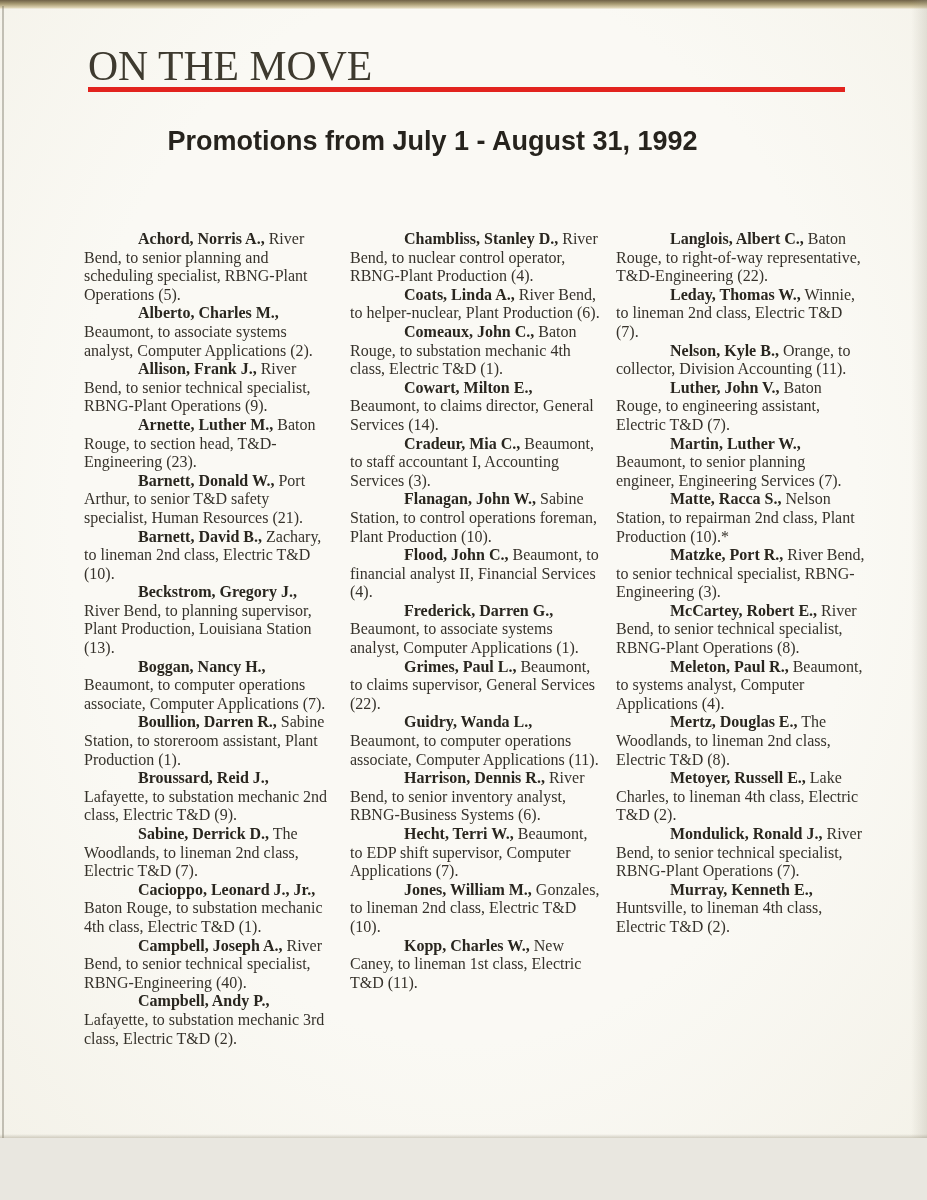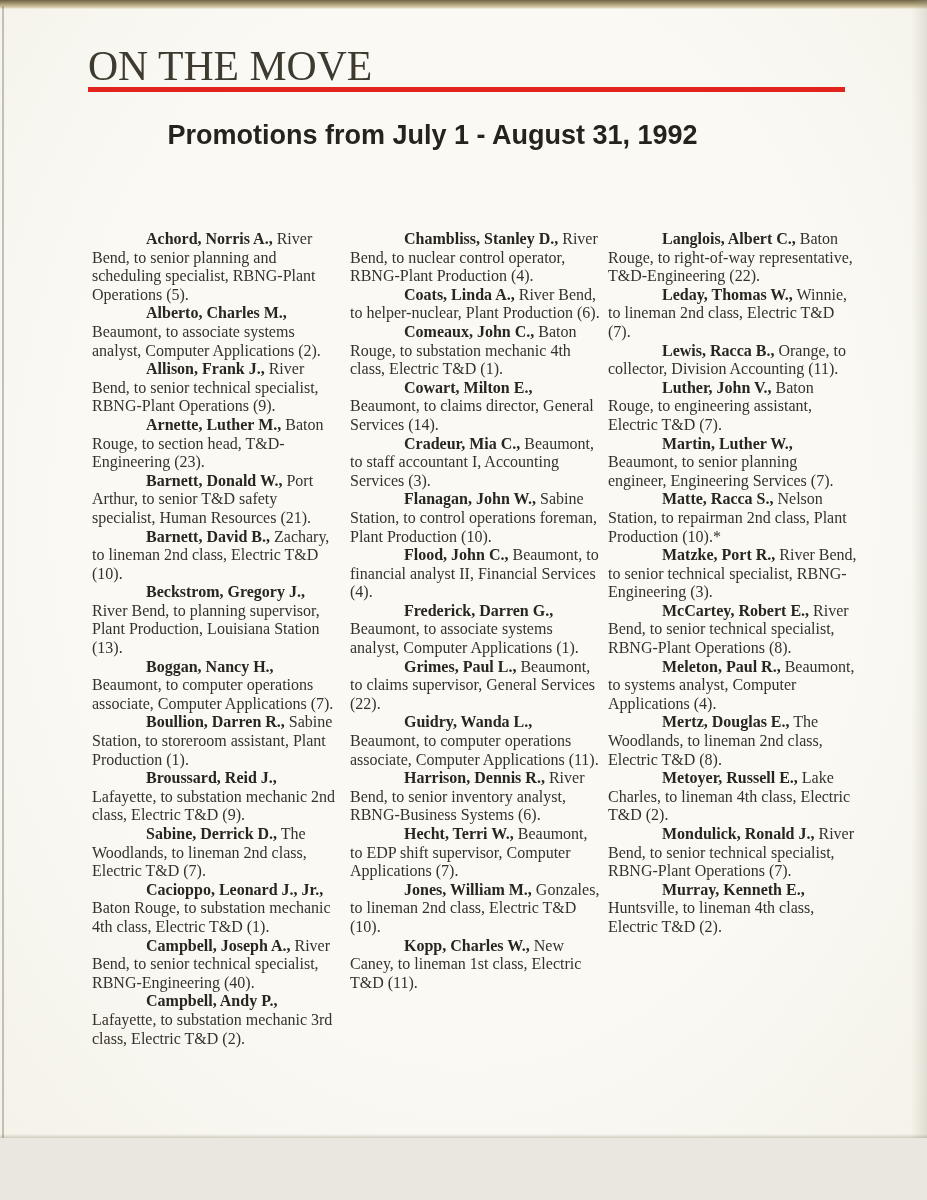--- a/index.html
+++ b/index.html
@@ -45,34 +45,34 @@
     color: #3e3a2f;
     transform: scaleX(.97);
     transform-origin: left;
   }
   .red-rule {
     position: absolute; left: 88px; top: 87px;
     width: 757px; height: 5px;
     background: #e2231e;
   }
   .subtitle {
-    position: absolute; left: 0; right: 62px; top: 120px;
+    position: absolute; left: 0; right: 62px; top: 126px;
     margin: 0;
     text-align: center;
     font-family: "Liberation Sans", sans-serif;
     font-weight: 700;
     font-size: 27px;
     color: #26231d;
   }
   .columns {
-    position: absolute; left: 92px; top: 230px;
+    position: absolute; left: 84px; top: 230px;
     width: 766px;
     display: grid;
     grid-template-columns: repeat(3, 250px);
-    column-gap: 8px;
+    column-gap: 16px;
   }
   .entry {
     margin: 0;
     font-size: 16px;
     line-height: 18.6px;
     text-indent: 54px;
     color: #36322b;
   }
   .entry b {
     font-weight: 700;
@@ -128,21 +128,21 @@
         <p class="entry"><b>Grimes, Paul L.,</b> <span>Beaumont, to claims supervisor, General Services (22).</span></p>
         <p class="entry"><b>Guidry, Wanda L.,</b> <span>Beaumont, to computer operations associate, Computer Applications (11).</span></p>
         <p class="entry"><b>Harrison, Dennis R.,</b> <span>River Bend, to senior inventory analyst, RBNG-Business Systems (6).</span></p>
         <p class="entry"><b>Hecht, Terri W.,</b> <span>Beaumont, to EDP shift supervisor, Computer Applications (7).</span></p>
         <p class="entry"><b>Jones, William M.,</b> <span>Gonzales, to lineman 2nd class, Electric T&amp;D (10).</span></p>
         <p class="entry"><b>Kopp, Charles W.,</b> <span>New Caney, to lineman 1st class, Electric T&amp;D (11).</span></p>
       </div>
     <div class="col">
         <p class="entry"><b>Langlois, Albert C.,</b> <span>Baton Rouge, to right-of-way representative, T&amp;D-Engineering (22).</span></p>
         <p class="entry"><b>Leday, Thomas W.,</b> <span>Winnie, to lineman 2nd class, Electric T&amp;D (7).</span></p>
-        <p class="entry"><b>Lewis, Racca B.,</b> <span>Orange, to collector, Division Accounting (11).</span></p>
+        <p class="entry"><b>Nelson, Kyle B.,</b> <span>Orange, to collector, Division Accounting (11).</span></p>
         <p class="entry"><b>Luther, John V.,</b> <span>Baton Rouge, to engineering assistant, Electric T&amp;D (7).</span></p>
         <p class="entry"><b>Martin, Luther W.,</b> <span>Beaumont, to senior planning engineer, Engineering Services (7).</span></p>
         <p class="entry"><b>Matte, Racca S.,</b> <span>Nelson Station, to repairman 2nd class, Plant Production (10).*</span></p>
         <p class="entry"><b>Matzke, Port R.,</b> <span>River Bend, to senior technical specialist, RBNG-Engineering (3).</span></p>
         <p class="entry"><b>McCartey, Robert E.,</b> <span>River Bend, to senior technical specialist, RBNG-Plant Operations (8).</span></p>
         <p class="entry"><b>Meleton, Paul R.,</b> <span>Beaumont, to systems analyst, Computer Applications (4).</span></p>
         <p class="entry"><b>Mertz, Douglas E.,</b> <span>The Woodlands, to lineman 2nd class, Electric T&amp;D (8).</span></p>
         <p class="entry"><b>Metoyer, Russell E.,</b> <span>Lake Charles, to lineman 4th class, Electric T&amp;D (2).</span></p>
         <p class="entry"><b>Mondulick, Ronald J.,</b> <span>River Bend, to senior technical specialist, RBNG-Plant Operations (7).</span></p>
         <p class="entry"><b>Murray, Kenneth E.,</b> <span>Huntsville, to lineman 4th class, Electric T&amp;D (2).</span></p>

